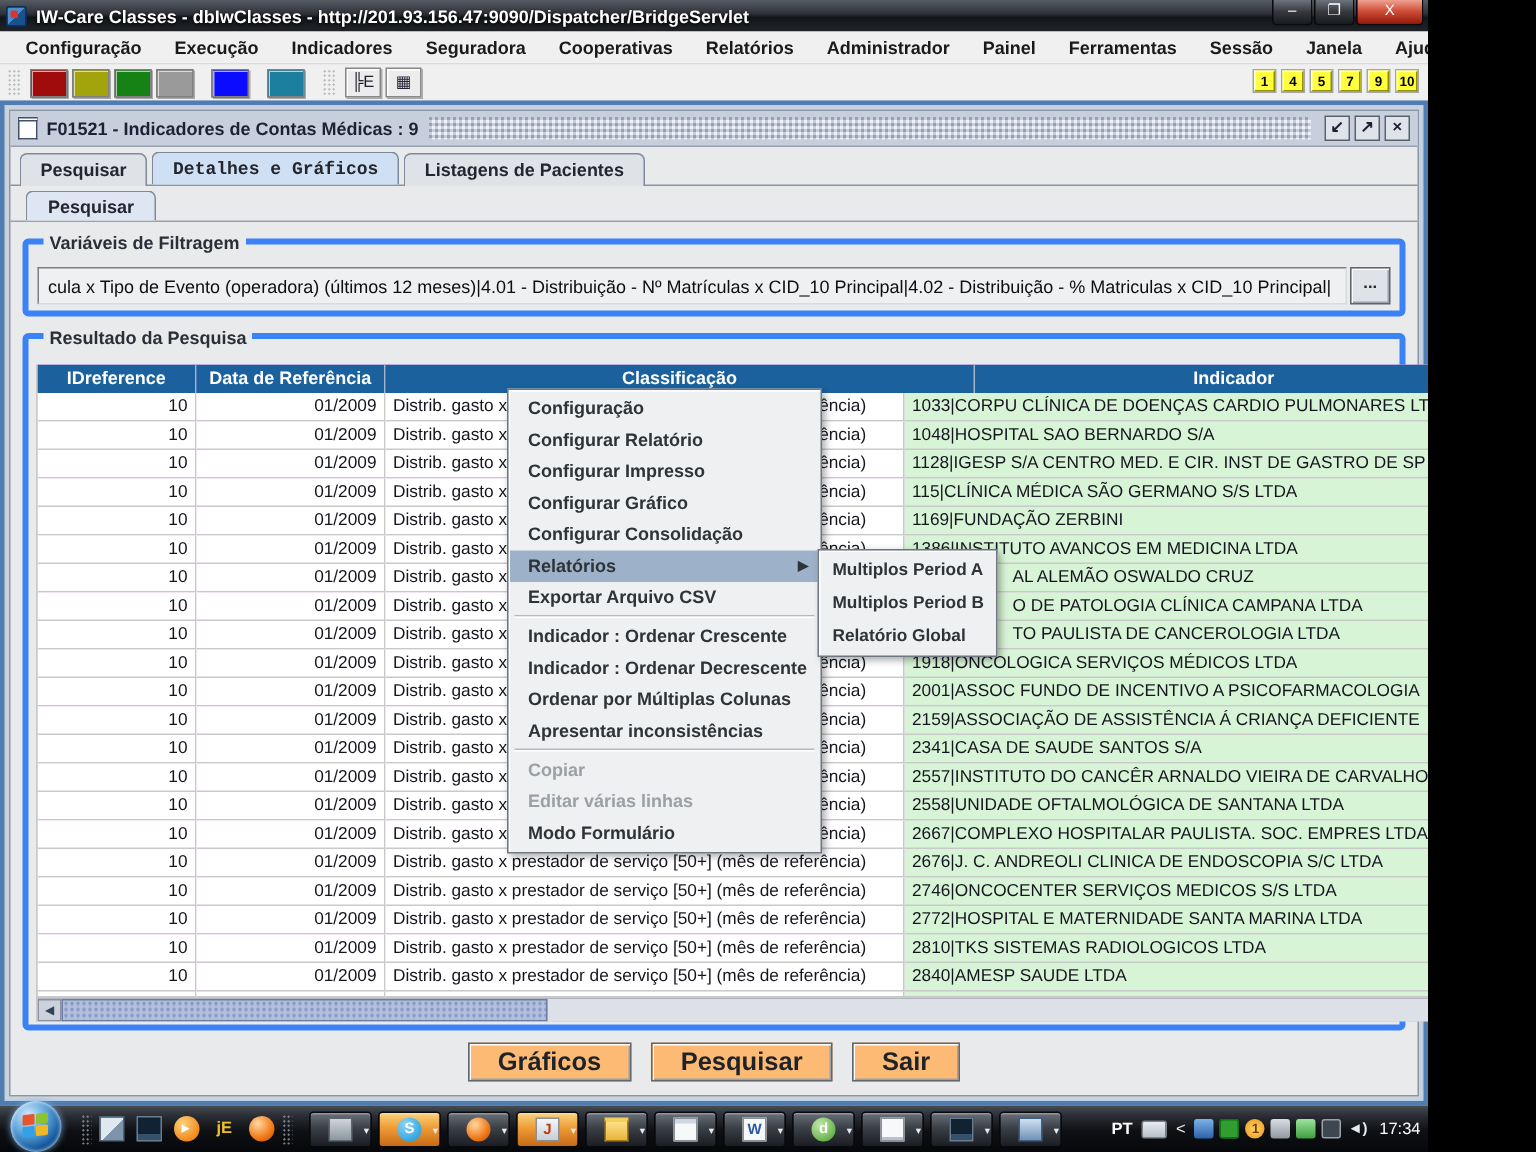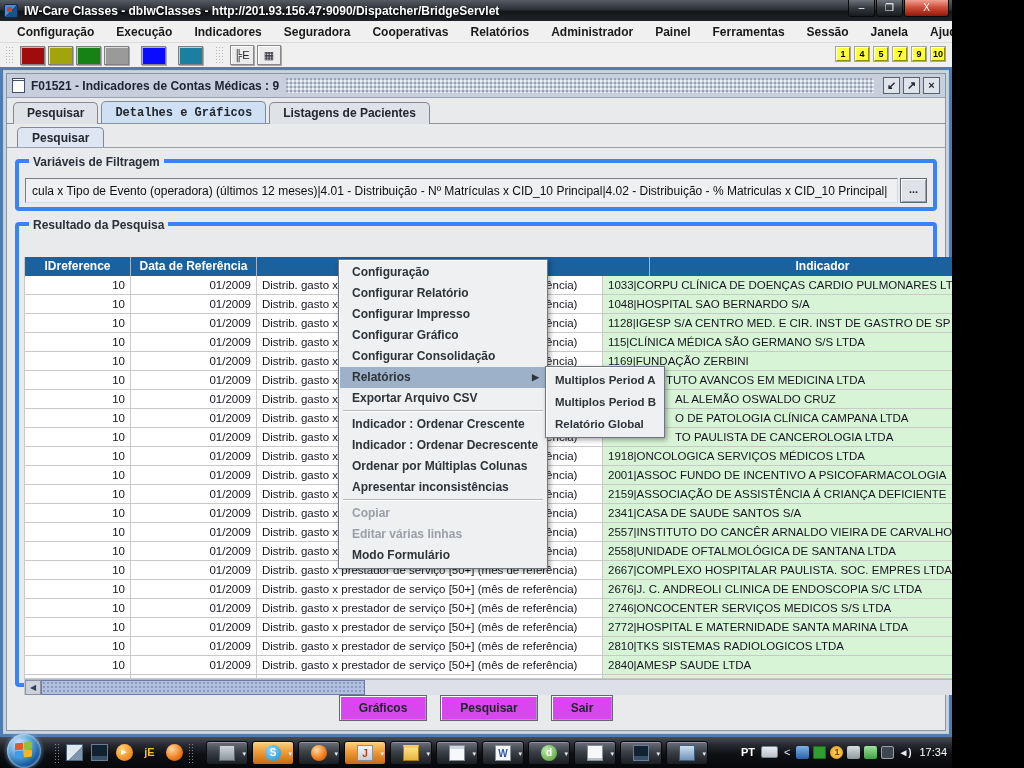--- a/index.html
+++ b/index.html
@@ -68,21 +68,21 @@
   .fieldrow { position:absolute; left:6px; right:6px; top:15px; display:flex; }
   .tfield { flex:1; height:25px; background:#eef0f1; border:1px solid; border-color:#7a8086 #d8dade #d8dade #7a8086;
     font-size:12px; color:#0e0e12; padding:5px 6px 0; white-space:nowrap; overflow:hidden; }
   .dots-btn { width:27px; height:25px; margin-left:2px; background:#dfe2e6; border:1px solid #62676e;
     box-shadow:inset 1px 1px 0 #fbfcfd, inset -1px -1px 0 #9ba1aa;
     font-size:11px; font-weight:bold; color:#222; text-align:center; line-height:21px; }
 
   #results-group { left:8px; right:8px; top:73px; bottom:43px; }
 
   
-  #tablewrap { position:absolute; left:5px; top:31px; width:989px; height:438px; background:#f0abfc;
+  #tablewrap { position:absolute; left:5px; top:17px; width:989px; height:438px; background:#f0abfc;
     border-left:1px solid #c9c9c9; overflow:hidden; }
   .thead { display:flex; height:19px; }
   .th { background:#1a619e; color:#fff; font-size:12px; font-weight:bold; text-align:center; line-height:19px;
     border-right:1px solid #9fb6cc; white-space:nowrap; overflow:hidden; }
   .c0{width:106px;} .c1{width:126px;} .c2{width:346px;} .c3{width:393px;}
   .trow { display:flex; height:19px; }
   .td { border-right:1px solid #c9c9c9; border-bottom:1px solid #c9c9c9; background:#fff;
     font-size:11.5px; color:#15151f; line-height:18px; padding:0 5px; white-space:nowrap; overflow:hidden; }
   .td.num { text-align:right; }
   .td.cls { background:#d8f4d6; }
@@ -96,23 +96,23 @@
   .vthumb { position:absolute; left:0; top:16px; width:16px; height:36px;
     background:linear-gradient(90deg,#c2cde6,#9fAFD0); background:linear-gradient(90deg,#c2cde6,#9fafd0);
     border:1px solid #6c7ca6;
     background-image:radial-gradient(circle at 2px 2px,#8b9cc4 1px,transparent 1.3px); background-size:4px 4px; background-color:#b2c0dd; }
   .hthumb { position:absolute; top:0; left:16px; width:324px; height:15px; background-color:#b2c0dd; border:1px solid #6c7ca6;
     background-image:radial-gradient(circle at 2px 2px,#8b9cc4 1px,transparent 1.3px); background-size:4px 4px; }
   .corner { position:absolute; right:0; bottom:0; width:17px; height:16px; background:#dde0e6; }
 
   
   .btnbar { position:absolute; left:0; right:0; bottom:9px; display:flex; justify-content:center; gap:13px; }
-  .jbtn { height:26px; padding:0 19px; background:#d946ef; border:1px solid #62676e;
+  .jbtn { height:26px; padding:0 19px; background:#fdba74; border:1px solid #62676e;
     box-shadow:inset 1px 1px 0 #fbfcfd, inset -1px -1px 0 #9ba1aa;
-    font-size:12px; font-weight:bold; color:#1f2329; line-height:24px; white-space:nowrap; }
+    font-size:17px; font-weight:bold; color:#1f2329; line-height:24px; white-space:nowrap; }
 
   
   .ctx { position:absolute; left:338px; top:259px; width:210px; background:#eef0f2; border:1px solid #6f7682;
     box-shadow:inset 1px 1px 0 #fff, 2px 2px 5px rgba(0,0,0,.35); padding:2px 1px; z-index:50; }
   .ci { height:21px; line-height:21px; font-size:12px; font-weight:bold; color:#2e3338; padding-left:12px;
     position:relative; white-space:nowrap; }
   .ci.hl { background:#9db1c9; }
   .ci.dis { color:#9aa0a6; }
   .ci .arrow { position:absolute; right:7px; top:0; font-size:9px; }
   .csep { height:5px; position:relative; }
@@ -152,21 +152,21 @@
   .bicon { width:16px; height:16px; font-size:10px; font-weight:bold; text-align:center; line-height:16px; color:#fff; }
   .ic-paint { background:linear-gradient(#cfd5da,#8d969e); border:1px solid #5c666e; }
   .ic-skype { background:radial-gradient(circle at 35% 30%,#8fd4f5,#1295d8); border-radius:50%; }
   .ic-java { background:linear-gradient(#f5f6f8,#c9ced4); color:#c03a10; border:1px solid #8a9097; }
   .ic-folder { background:linear-gradient(#ffe084,#e8b43c); border:1px solid #a87c14; border-top:3px solid #f5cf5e; }
   .ic-notepad { background:#f6f8fa; border:1px solid #8a9097; box-shadow:inset 0 3px 0 #cfd8e2; }
   .ic-word-doc { background:#f6f8fa; border:1px solid #8a9097; color:#2b5aa8; }
   .ic-dreamweaver { background:radial-gradient(circle at 35% 30%,#bfe8a8,#4a9e2f); border-radius:50%; color:#fff; }
   .ic-text-file { background:#f6f8fa; border:1px solid #8a9097; box-shadow:inset 0 -2px 0 #b8c2cc; }
   .ic-explorer { background:linear-gradient(#cfe0f0,#6f93b8); border:1px solid #3f5f80; }
-  .tray { margin-left:auto; display:flex; gap:6px; padding-right:5px; color:#fff; flex:none; }
+  .tray { margin-left:auto; display:flex; align-items:center; gap:6px; padding-right:5px; color:#fff; flex:none; }
   .lang { font-size:11px; font-weight:bold; }
   .kbd { width:17px; height:12px; background:linear-gradient(#e8ecf0,#b9c1c9); border:1px solid #7c858e; border-radius:2px; }
   .collapse { font-size:11px; color:#e8e8e8; }
   .ticon { width:13px; height:13px; border-radius:2px; flex:none; font-size:9px; font-weight:bold; text-align:center; line-height:13px; }
   .t-app-blue { background:linear-gradient(#7db3e8,#2b62a8); }
   .t-grid-green { background:#2f9e2f; box-shadow:inset 0 0 0 1px #176e17; }
   .t-coin-orange { background:radial-gradient(#ffd76e,#e8930f); border-radius:50%; color:#7a3c00; }
   .t-trophy-gray { background:linear-gradient(#d8dde2,#8f979f); color:#3c444c; }
   .t-power { background:linear-gradient(#9fe29f,#3da03d); }
   .t-network { background:#3e4750; border:1px solid #9aa2ac; }

